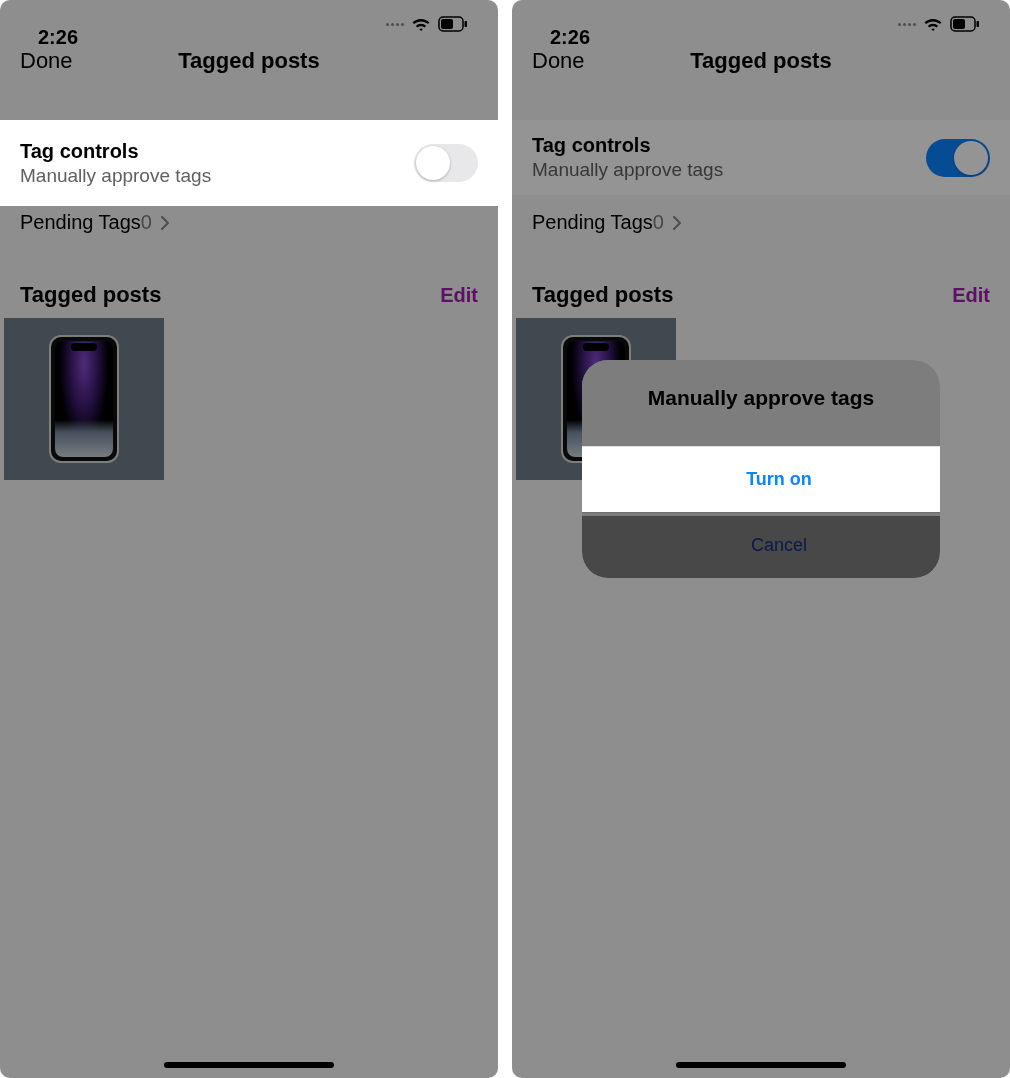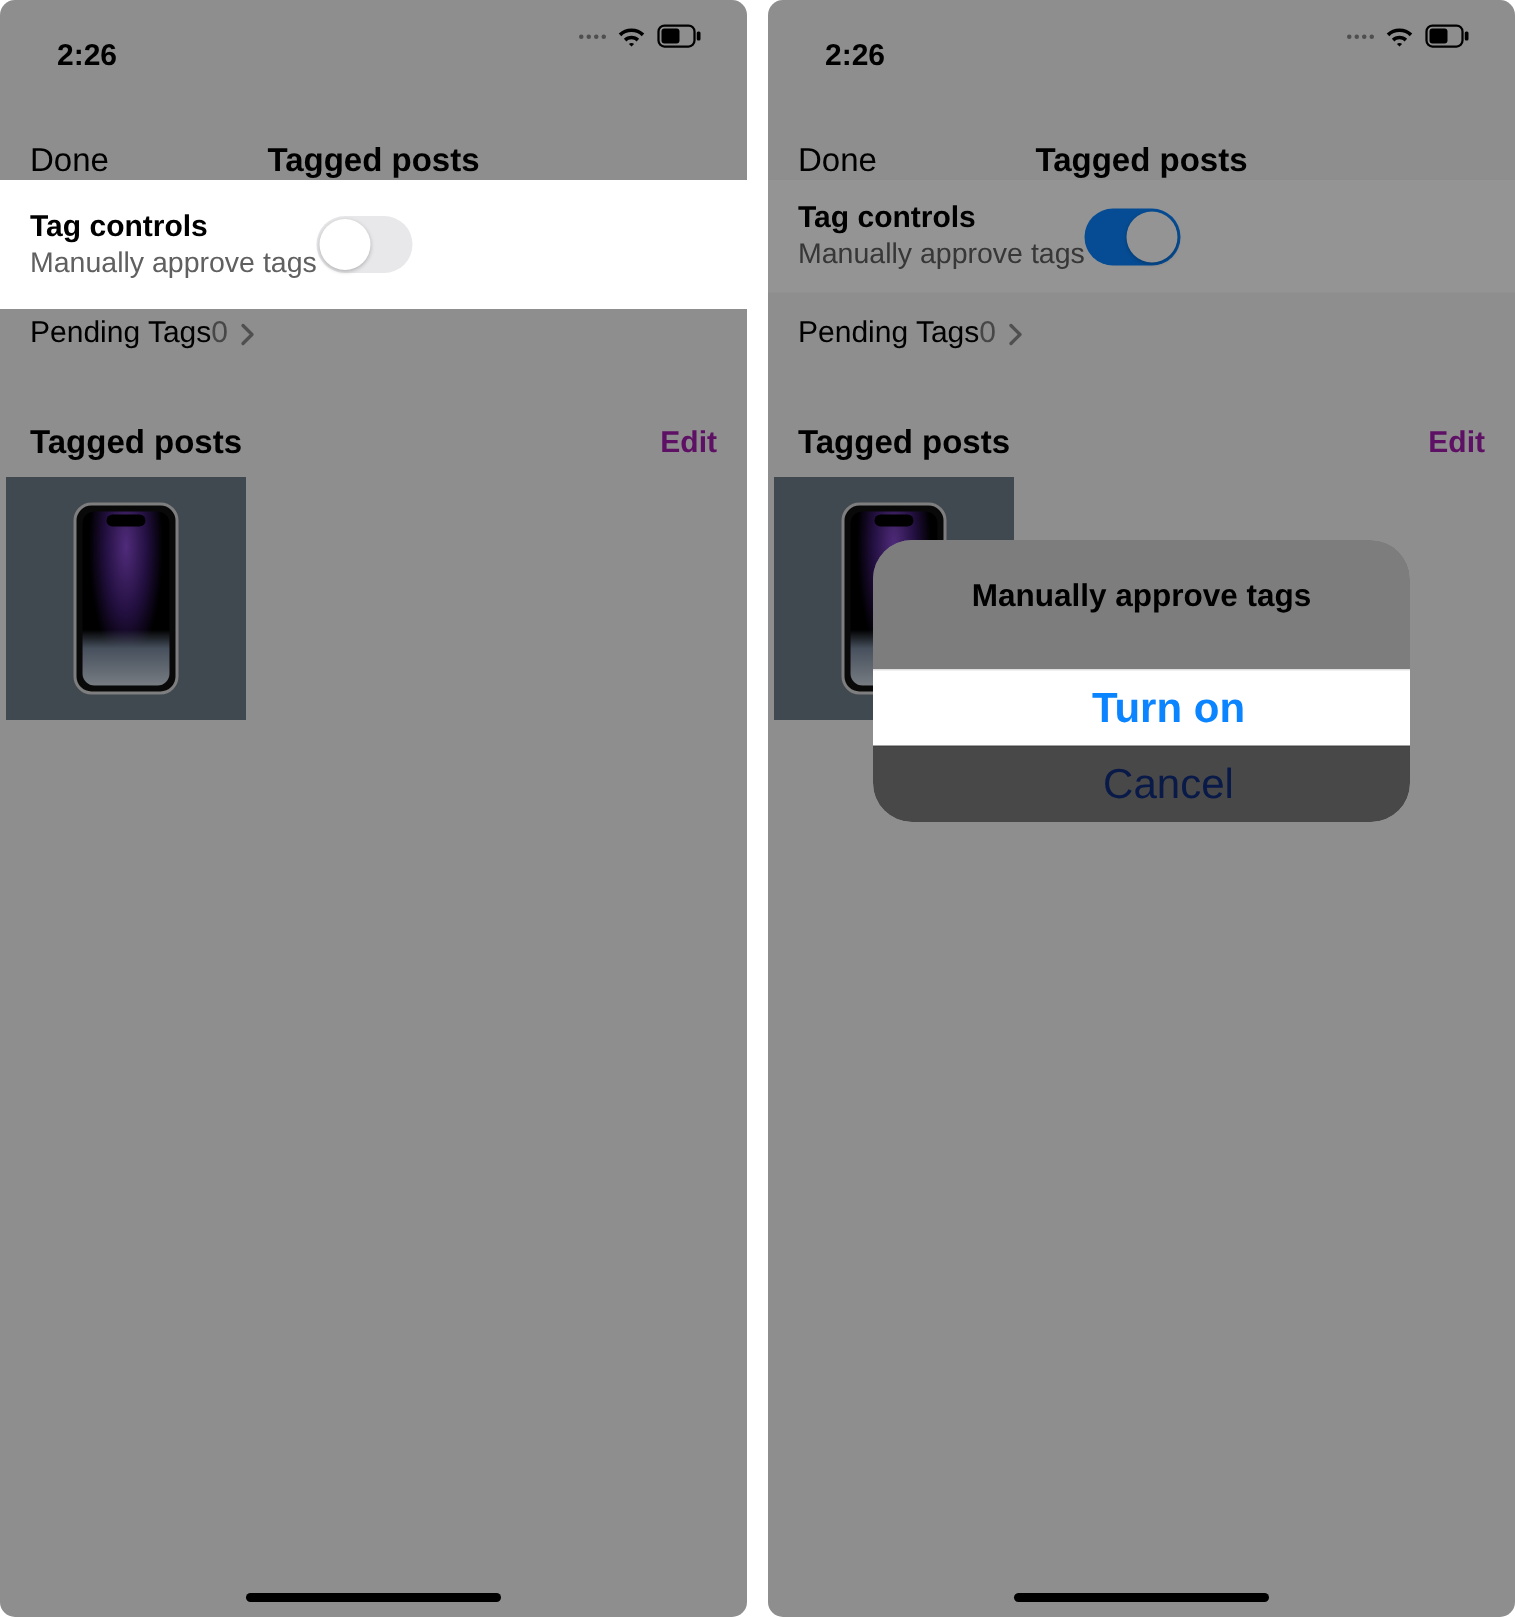--- a/index.html
+++ b/index.html
@@ -32,40 +32,41 @@
   }
   .status .time { font-weight: 700; font-size: 20px; margin-top: 26px; }
   .status .ind { display: flex; align-items: center; gap: 6px; }
   .dots { display:flex; gap:2px; }
   .dots span { width:3px; height:3px; border-radius:50%; background:#888; }
 
   
   .nav {
     height: 72px;
     display: flex;
-    align-items: flex-end;
+    align-items: flex-start;
     justify-content: center;
     position: relative;
   }
   .nav .done {
     position: absolute; left: 20px;
     font-size: 22px;
     color: #000;
   }
   .nav .title {
     font-size: 22px;
     font-weight: 700;
   }
 
   
   .row-tc {
     background: #fff;
     padding: 14px 20px 14px 20px;
     display: flex;
     align-items: center;
+    justify-content: space-between;
   }
   .row-tc .lbls .t1 { font-size: 20px; font-weight: 700; }
   .row-tc .lbls .t2 { font-size: 19px; color: #606060; margin-top: 2px; }
 
   .switch {
     width: 64px; height: 38px;
     border-radius: 19px;
     position: relative;
     background: #e8e8ea;
   }
@@ -161,23 +162,23 @@
     background:rgba(0,0,0,0.42);
     pointer-events:none;
   }
   .modal-body {
     padding: 26px 22px 22px;
     text-align:center;
   }
   .modal-body .mtitle { font-size:21px; font-weight:700; color:#000; margin-bottom:14px; }
   .modal-body .mdesc { font-size:17px; line-height:1.35; color:#555; }
   .modal-btn {
-    height:51px;
+    height:66px;
     display:flex; align-items:center; justify-content:center;
-    font-size:28px;
+    font-size:18px;
     border-top:1px solid rgba(0,0,0,0.12);
     background:#fff;
     padding-left:36px;
   }
   .modal-btn.primary { color:#0a84ff; font-weight:700; }
   .modal-btn.secondary { color:#1d4ed8; background:#d8d8d8; }
   
   .modal-btn.primary { position:relative; z-index:3; }
   
   

